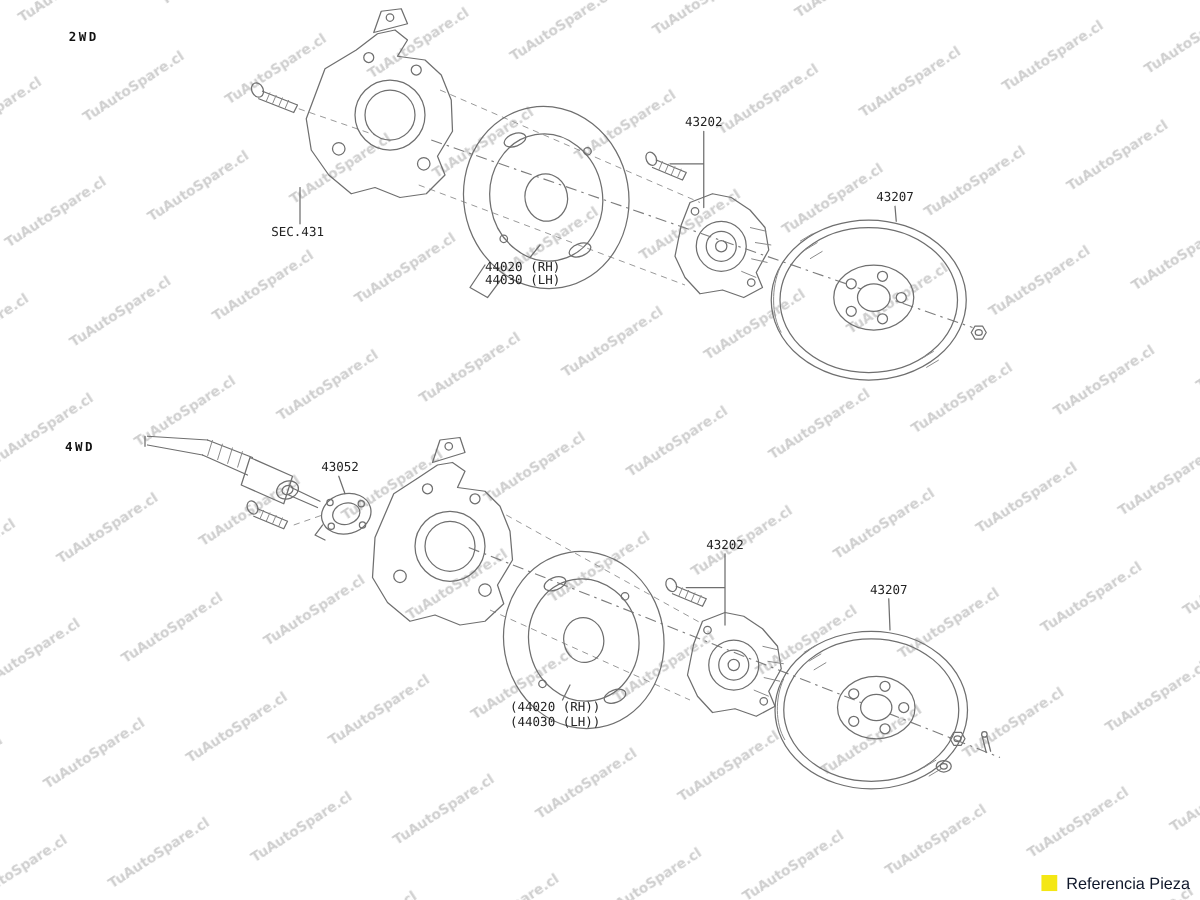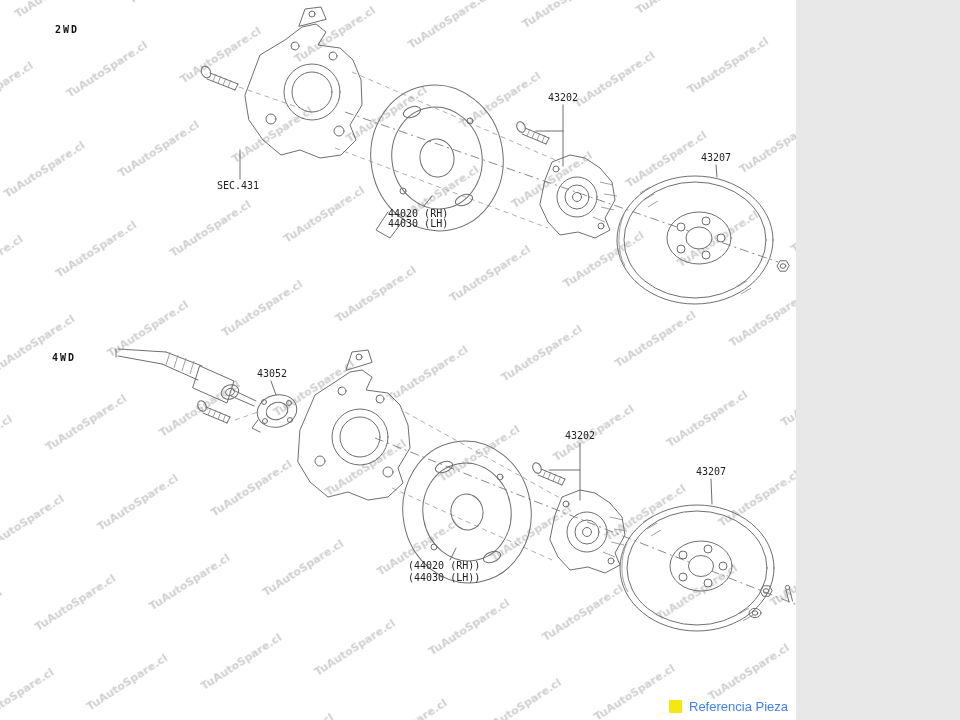--- a/index.html
+++ b/index.html
@@ -1,28 +1,28 @@
 <!DOCTYPE html>
 <html><head>
 <meta charset="utf-8">
 <style>
   html,body{margin:0;padding:0;background:#e8e8e8;}
-  .page{position:relative;width:796px;height:720px;background:#ffffff;overflow:hidden;
+  .page{position:relative;width:960px;height:720px;background:#ffffff;overflow:hidden;
         font-family:"DejaVu Sans",sans-serif;}
   svg{display:block;}
   .ln{fill:none;stroke:#6f6f6f;stroke-width:1;stroke-linecap:round;stroke-linejoin:round;}
   .lnt{fill:none;stroke:#8a8a8a;stroke-width:.8;}
   .dashdot{fill:none;stroke:#7d7d7d;stroke-width:.9;stroke-dasharray:9 4 2 4;}
   .dash2{fill:none;stroke:#9a9a9a;stroke-width:.8;stroke-dasharray:5 4;}
   .lbl{font:10px "DejaVu Sans Mono",monospace;fill:#232323;}
   .variant{font:bold 10px "DejaVu Sans Mono",monospace;fill:#111;letter-spacing:2px;}
   .wm{font:bold 11px "DejaVu Sans",sans-serif;fill:#c7c7c7;opacity:.85;}
   .hole{fill:#ffffff;stroke:#6f6f6f;stroke-width:1;}
   .legend{position:absolute;right:8px;bottom:6px;display:flex;align-items:center;gap:7px;
-          font:13px "Liberation Sans",sans-serif;color:#3b82f6;margin-top:12px;}
+          font:13px "Liberation Sans",sans-serif;color:#0f172a;margin-top:12px;}
 </style>
 </head>
 <body>
 
 <div class="page">
 
 <svg width="960" height="720" viewBox="0 0 960 720">
   <defs>
     <pattern id="wm" patternUnits="userSpaceOnUse" width="210" height="95" patternTransform="rotate(-33)">
       <text x="5" y="25" class="wm">TuAutoSpare.cl</text>

